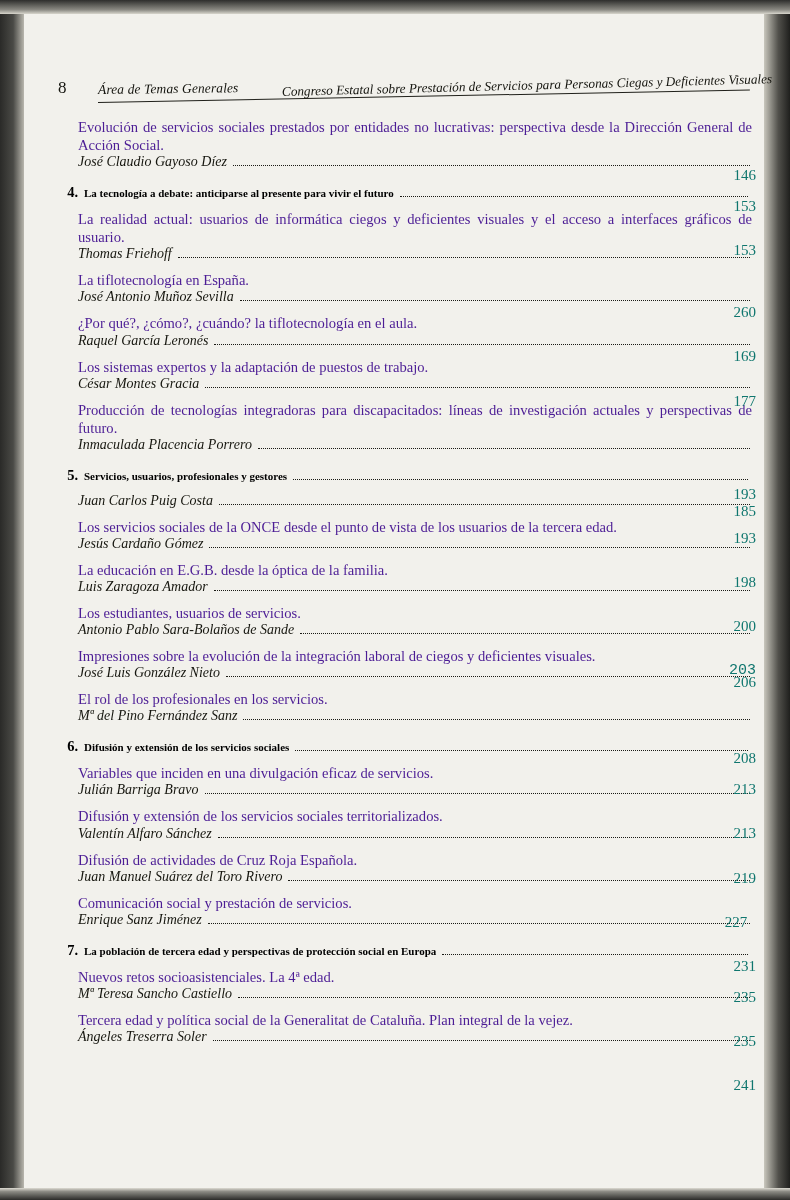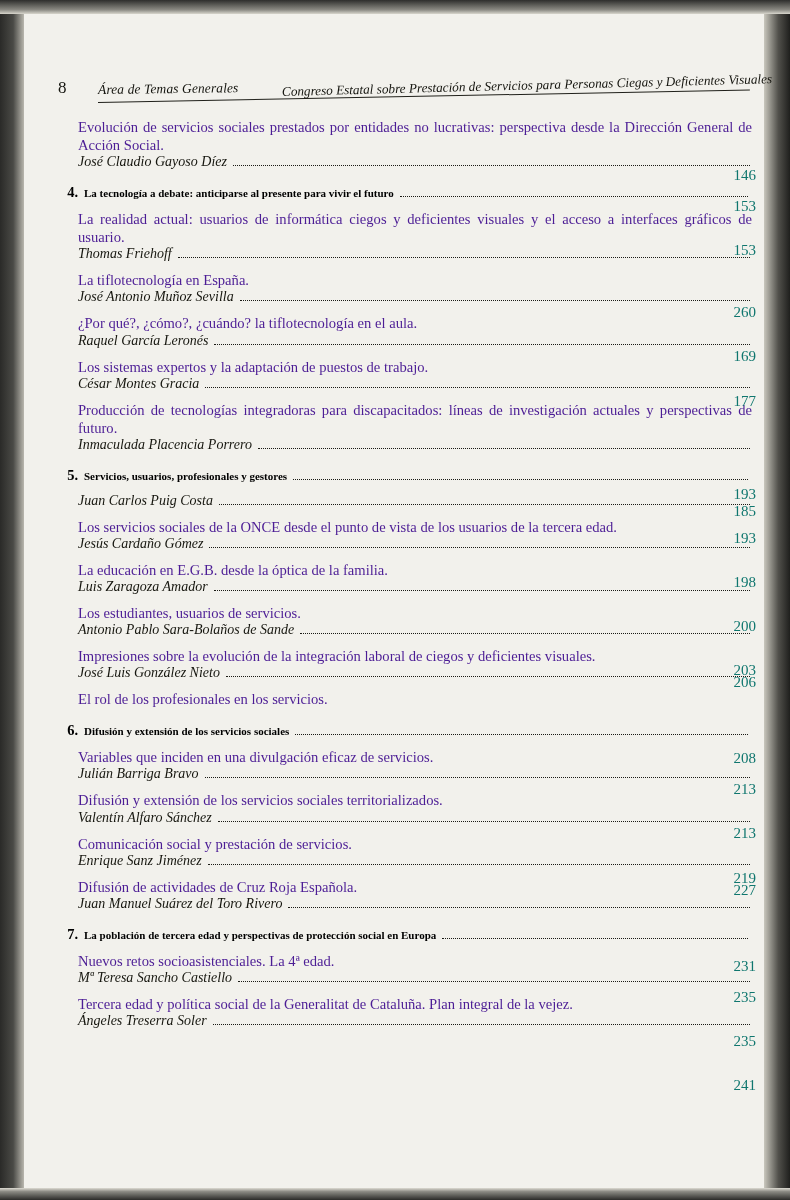--- a/index.html
+++ b/index.html
@@ -278,20 +278,24 @@
           </div>
           <div class="entry">
             <div class="etitle">Impresiones sobre la evolución de la integración laboral de ciegos y deficientes visuales.</div>
             <div class="authorline">
               <span class="author">José Luis González Nieto</span>
               <span class="leader"></span>
             </div>
           </div>
           <div class="entry">
             <div class="etitle">El rol de los profesionales en los servicios.</div>
+            <div class="authorline">
+              <span class="author">Mª del Pino Fernández Sanz</span>
+              <span class="leader"></span>
+            </div>
           </div>
           <div class="section">
             <span class="num">6.</span>
             <span class="sec-title">Difusión y extensión de los servicios sociales</span>
             <span class="leader"></span>
           </div>
           <div class="entry">
             <div class="etitle">Variables que inciden en una divulgación eficaz de servicios.</div>
             <div class="authorline">
               <span class="author">Julián Barriga Bravo</span>
@@ -299,30 +303,30 @@
             </div>
           </div>
           <div class="entry">
             <div class="etitle">Difusión y extensión de los servicios sociales territorializados.</div>
             <div class="authorline">
               <span class="author">Valentín Alfaro Sánchez</span>
               <span class="leader"></span>
             </div>
           </div>
           <div class="entry">
+            <div class="etitle">Difusión de actividades de Cruz Roja Española.</div>
+            <div class="authorline">
+              <span class="author">Juan Manuel Suárez del Toro Rivero</span>
+              <span class="leader"></span>
+            </div>
+          </div>
+          <div class="entry">
             <div class="etitle">Comunicación social y prestación de servicios.</div>
             <div class="authorline">
               <span class="author">Enrique Sanz Jiménez</span>
-              <span class="leader"></span>
-            </div>
-          </div>
-          <div class="entry">
-            <div class="etitle">Difusión de actividades de Cruz Roja Española.</div>
-            <div class="authorline">
-              <span class="author">Juan Manuel Suárez del Toro Rivero</span>
               <span class="leader"></span>
             </div>
           </div>
           <div class="section">
             <span class="num">7.</span>
             <span class="sec-title">La población de tercera edad y perspectivas de protección social en Europa</span>
             <span class="leader"></span>
           </div>
           <div class="entry">
             <div class="etitle">Nuevos retos socioasistenciales. La 4ª edad.</div>
@@ -342,27 +346,27 @@
           <div class="pageno" style="top: 80px;">153</div>
           <div class="pageno" style="top: 124px;">153</div>
           <div class="pageno" style="top: 186px;">260</div>
           <div class="pageno" style="top: 230px;">169</div>
           <div class="pageno" style="top: 275px;">177</div>
           <div class="pageno" style="top: 337px; margin-top: 48px;">185</div>
           <div class="pageno" style="top: 368px;">193</div>
           <div class="pageno" style="top: 412px;">193</div>
           <div class="pageno" style="top: 456px;">198</div>
           <div class="pageno" style="top: 500px;">200</div>
-          <div class="pageno" style="top: 544px;">203</div>
+          <div class="pageno" style="top: 544px; font-family: Liberation Mono, monospace;">203</div>
           <div class="pageno" style="top: 556px;">206</div>
           <div class="pageno" style="top: 632px;">208</div>
           <div class="pageno" style="top: 663px;">213</div>
           <div class="pageno" style="top: 707px;">213</div>
           <div class="pageno" style="top: 752px;">219</div>
-          <div class="pageno" style="top: 764px;">227</div>
+          <div class="pageno" style="top: 796px; text-align: center;">227</div>
           <div class="pageno" style="top: 840px;">231</div>
           <div class="pageno" style="top: 871px;">235</div>
           <div class="pageno" style="top: 915px;">235</div>
           <div class="pageno" style="top: 959px;">241</div>
         </div>
 
     </div>
   </div>
 </div>
 

